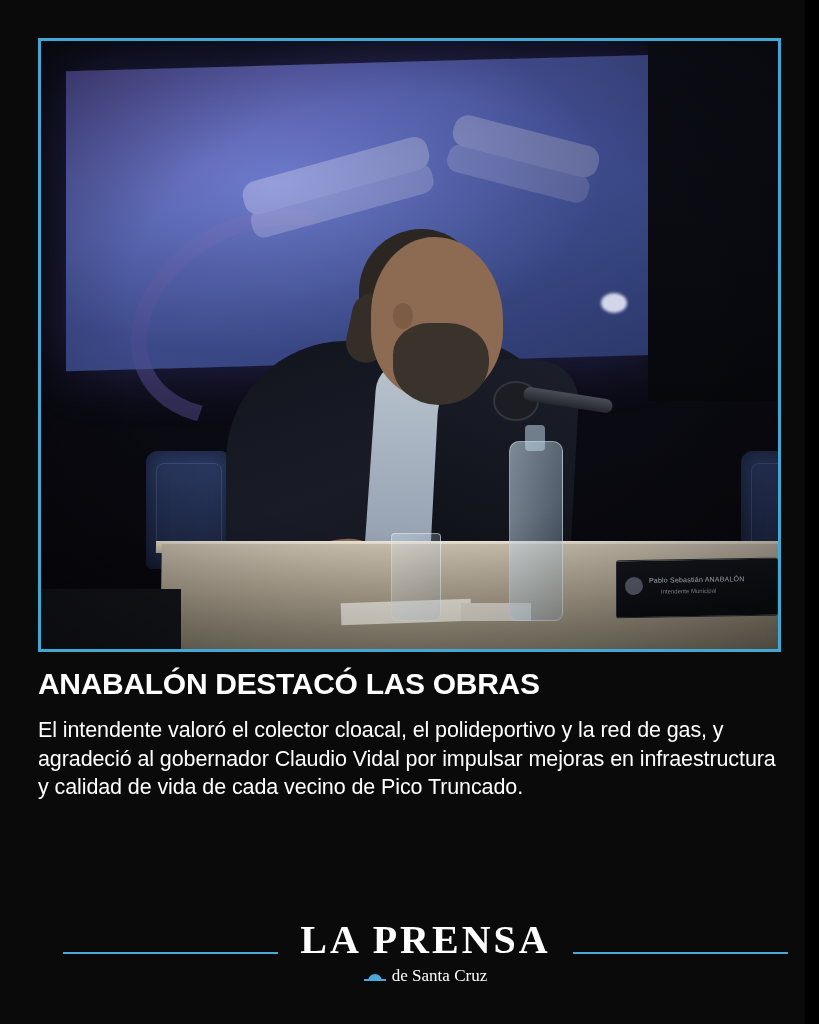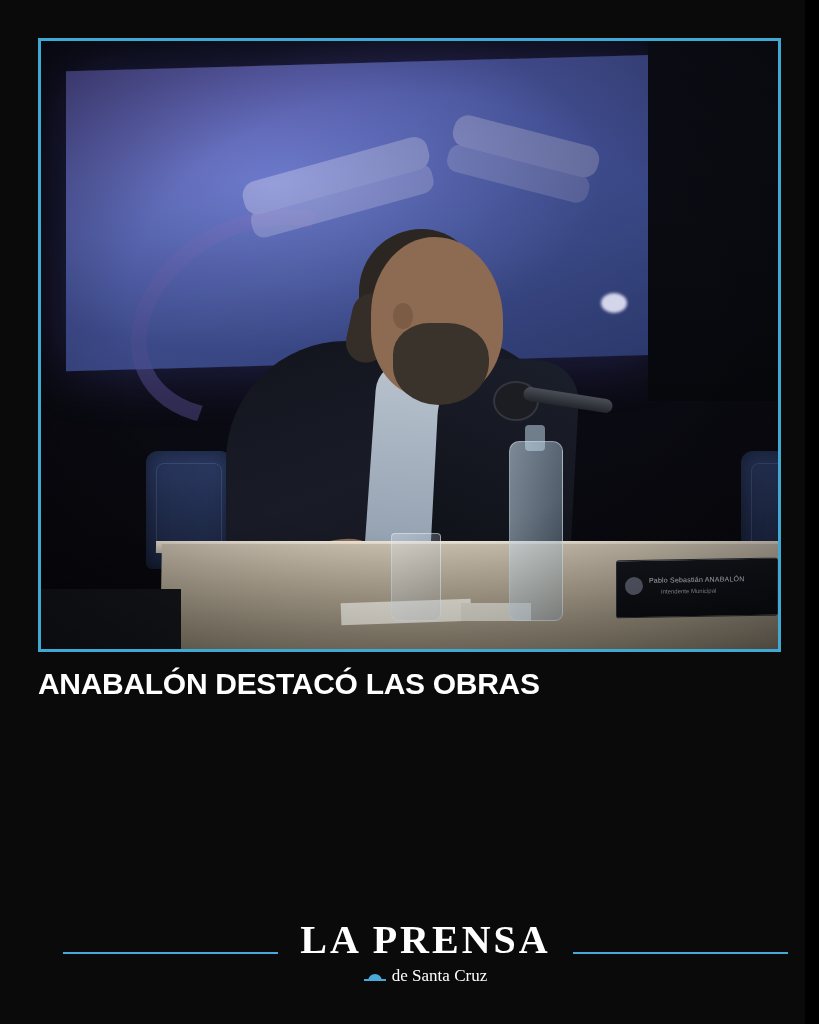--- a/index.html
+++ b/index.html
@@ -494,20 +494,21 @@
       </div>
 
       <div class="vignette"></div>
     </div>
   </div>
 
   <div class="text-block">
     <h1 class="headline">
       <span>ANABALÓN DESTACÓ LAS OBRAS</span>
     </h1>
+    <p class="subhead">El intendente valoró el colector cloacal, el polideportivo y la red de gas, y agradeció al gobernador Claudio Vidal por impulsar mejoras en infraestructura y calidad de vida de cada vecino de Pico Truncado.</p>
   </div>
 
   <div class="footer">
     <div class="rule"></div>
     <div class="logo">
       <div class="logo-main">LA PRENSA</div>
       <div class="logo-sub-wrap">
         <span class="sun-icon"></span>
         <span class="logo-sub">de Santa Cruz</span>
       </div>

